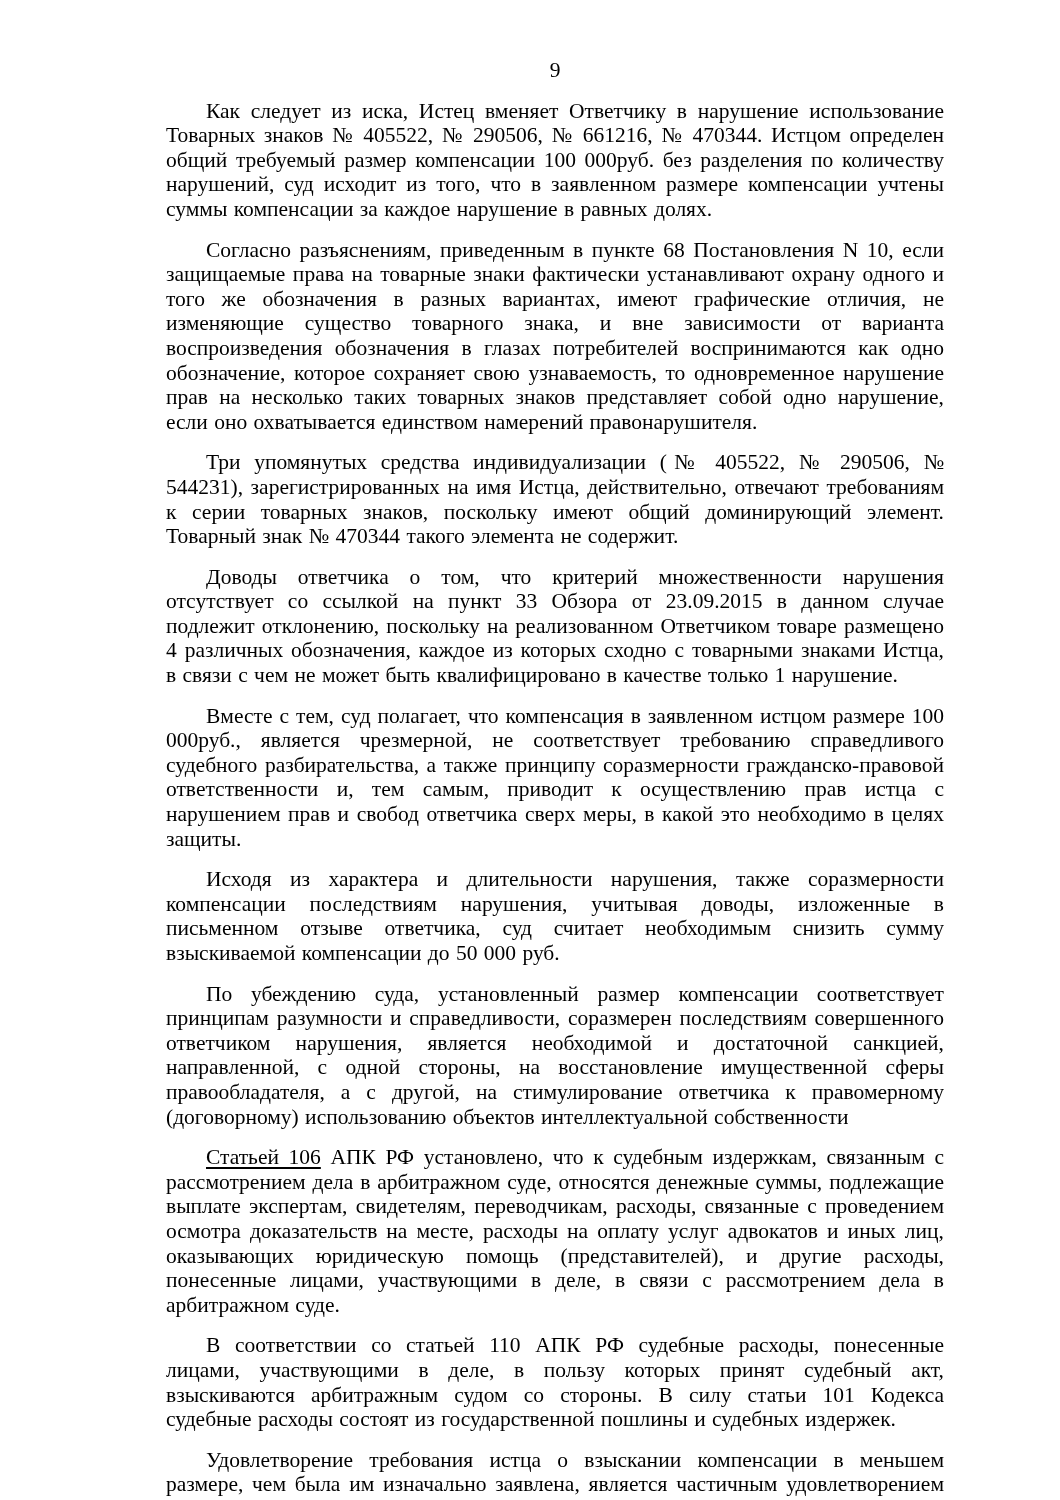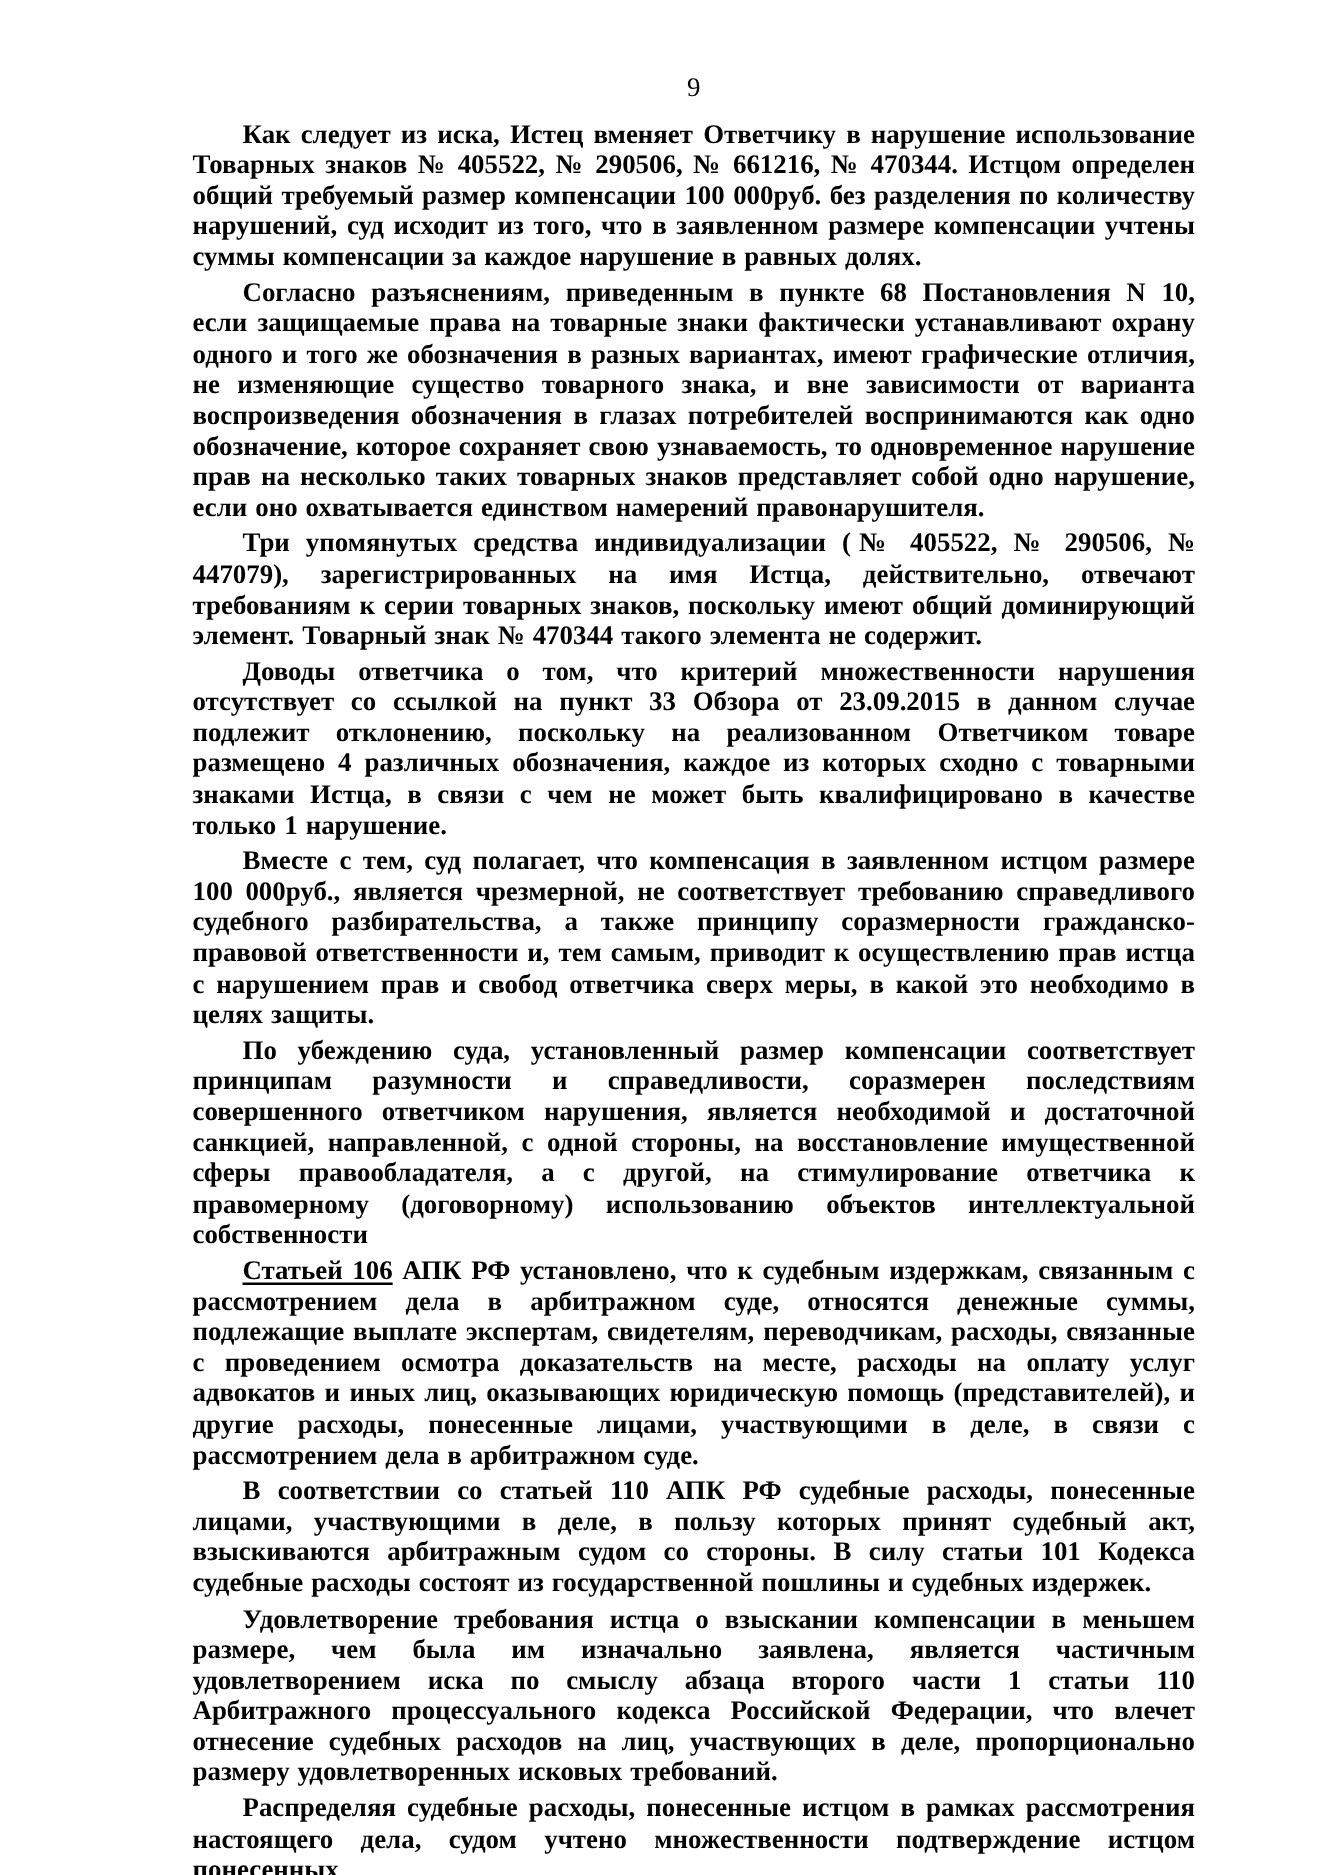--- a/index.html
+++ b/index.html
@@ -18,43 +18,43 @@
     line-height: 24.6px;
     overflow: hidden;
     box-sizing: border-box;
     padding: 58px 100px 0 150px;
   }
   .page-number {
     text-align: center;
     margin: 0 0 12px 0;
   }
   .content p {
-    margin: 4px;
+    margin: 16px;
     padding: 0;
     text-align: justify;
     text-indent: 40px;
     hyphens: none;
     word-spacing: 1px;
-    font-weight: bold;
   }
   .u {
     text-decoration: underline;
     text-underline-offset: 3px;
   }
 </style>
 </head>
 <body>
 
 <div class="page">
   <div class="page-number">9</div>
   <div class="content">
     <p>Как следует из иска, Истец вменяет Ответчику в нарушение использование Товарных знаков № 405522, № 290506, № 661216, № 470344. Истцом определен общий требуемый размер компенсации 100 000руб. без разделения по количеству нарушений, суд исходит из того, что в заявленном размере компенсации учтены суммы компенсации за каждое нарушение в равных долях.</p>
     <p>Согласно разъяснениям, приведенным в пункте 68 Постановления N 10, если защищаемые права на товарные знаки фактически устанавливают охрану одного и того же обозначения в разных вариантах, имеют графические отличия, не изменяющие существо товарного знака, и вне зависимости от варианта воспроизведения обозначения в глазах потребителей воспринимаются как одно обозначение, которое сохраняет свою узнаваемость, то одновременное нарушение прав на несколько таких товарных знаков представляет собой одно нарушение, если оно охватывается единством намерений правонарушителя.</p>
-    <p>Три упомянутых средства индивидуализации (№ 405522, № 290506, № 447079), зарегистрированных на имя Истца, действительно, отвечают требованиям к серии товарных знаков, поскольку имеют общий доминирующий элемент. Товарный знак № 470344 такого элемента не содержит.</p>
+    <p>Три упомянутых средства индивидуализации (№ 405522, № 290506, № 544231), зарегистрированных на имя Истца, действительно, отвечают требованиям к серии товарных знаков, поскольку имеют общий доминирующий элемент. Товарный знак № 470344 такого элемента не содержит.</p>
     <p>Доводы ответчика о том, что критерий множественности нарушения отсутствует со ссылкой на пункт 33 Обзора от 23.09.2015 в данном случае подлежит отклонению, поскольку на реализованном Ответчиком товаре размещено 4 различных обозначения, каждое из которых сходно с товарными знаками Истца, в связи с чем не может быть квалифицировано в качестве только 1 нарушение.</p>
     <p>Вместе с тем, суд полагает, что компенсация в заявленном истцом размере 100 000руб., является чрезмерной, не соответствует требованию справедливого судебного разбирательства, а также принципу соразмерности гражданско-правовой ответственности и, тем самым, приводит к осуществлению прав истца с нарушением прав и свобод ответчика сверх меры, в какой это необходимо в целях защиты.</p>
+    <p>Исходя из характера и длительности нарушения, также соразмерности компенсации последствиям нарушения, учитывая доводы, изложенные в письменном отзыве ответчика, суд считает необходимым снизить сумму взыскиваемой компенсации до 50 000 руб.</p>
     <p>По убеждению суда, установленный размер компенсации соответствует принципам разумности и справедливости, соразмерен последствиям совершенного ответчиком нарушения, является необходимой и достаточной санкцией, направленной, с одной стороны, на восстановление имущественной сферы правообладателя, а с другой, на стимулирование ответчика к правомерному (договорному) использованию объектов интеллектуальной собственности</p>
     <p><span class="u">Статьей 106</span><span> АПК РФ установлено, что к судебным издержкам, связанным с рассмотрением дела в арбитражном суде, относятся денежные суммы, подлежащие выплате экспертам, свидетелям, переводчикам, расходы, связанные с проведением осмотра доказательств на месте, расходы на оплату услуг адвокатов и иных лиц, оказывающих юридическую помощь (представителей), и другие расходы, понесенные лицами, участвующими в деле, в связи с рассмотрением дела в арбитражном суде.</span></p>
     <p>В соответствии со статьей 110 АПК РФ судебные расходы, понесенные лицами, участвующими в деле, в пользу которых принят судебный акт, взыскиваются арбитражным судом со стороны. В силу статьи 101 Кодекса судебные расходы состоят из государственной пошлины и судебных издержек.</p>
     <p>Удовлетворение требования истца о взыскании компенсации в меньшем размере, чем была им изначально заявлена, является частичным удовлетворением иска по смыслу абзаца второго части 1 статьи 110 Арбитражного процессуального кодекса Российской Федерации, что влечет отнесение судебных расходов на лиц, участвующих в деле, пропорционально размеру удовлетворенных исковых требований.</p>
     <p>Распределяя судебные расходы, понесенные истцом в рамках рассмотрения настоящего дела, судом учтено множественности подтверждение истцом понесенных</p>
   </div>
 </div>
 
 </body></html>

